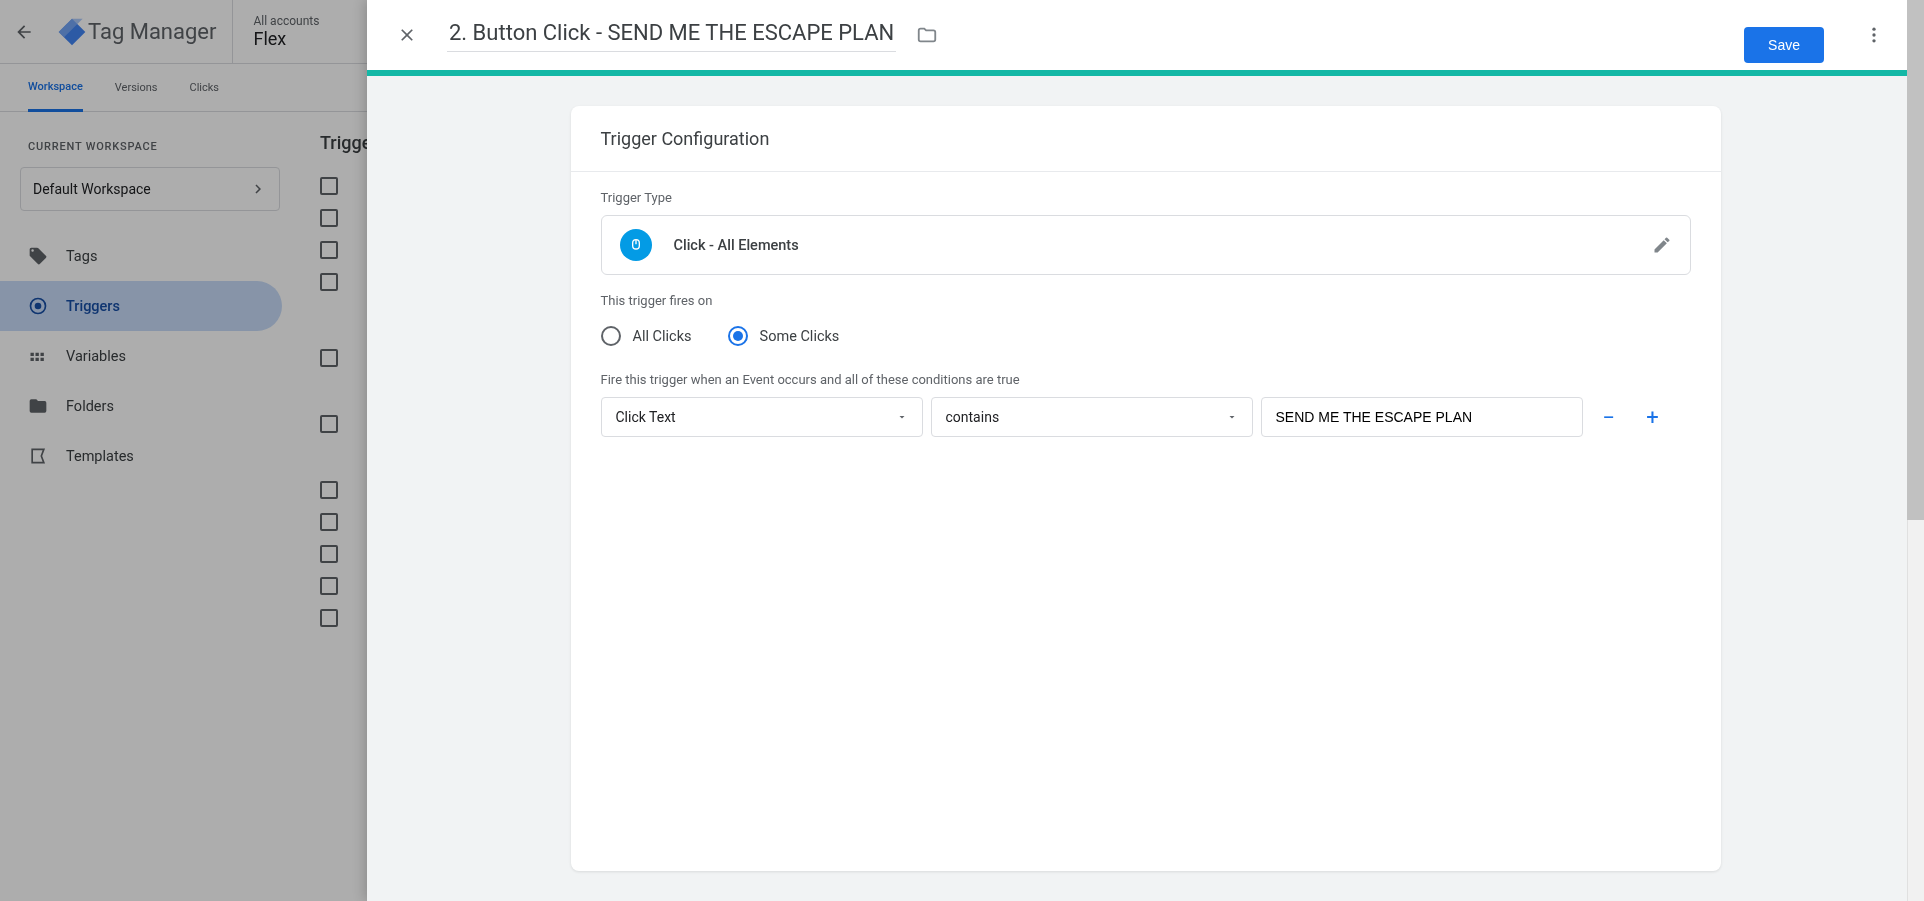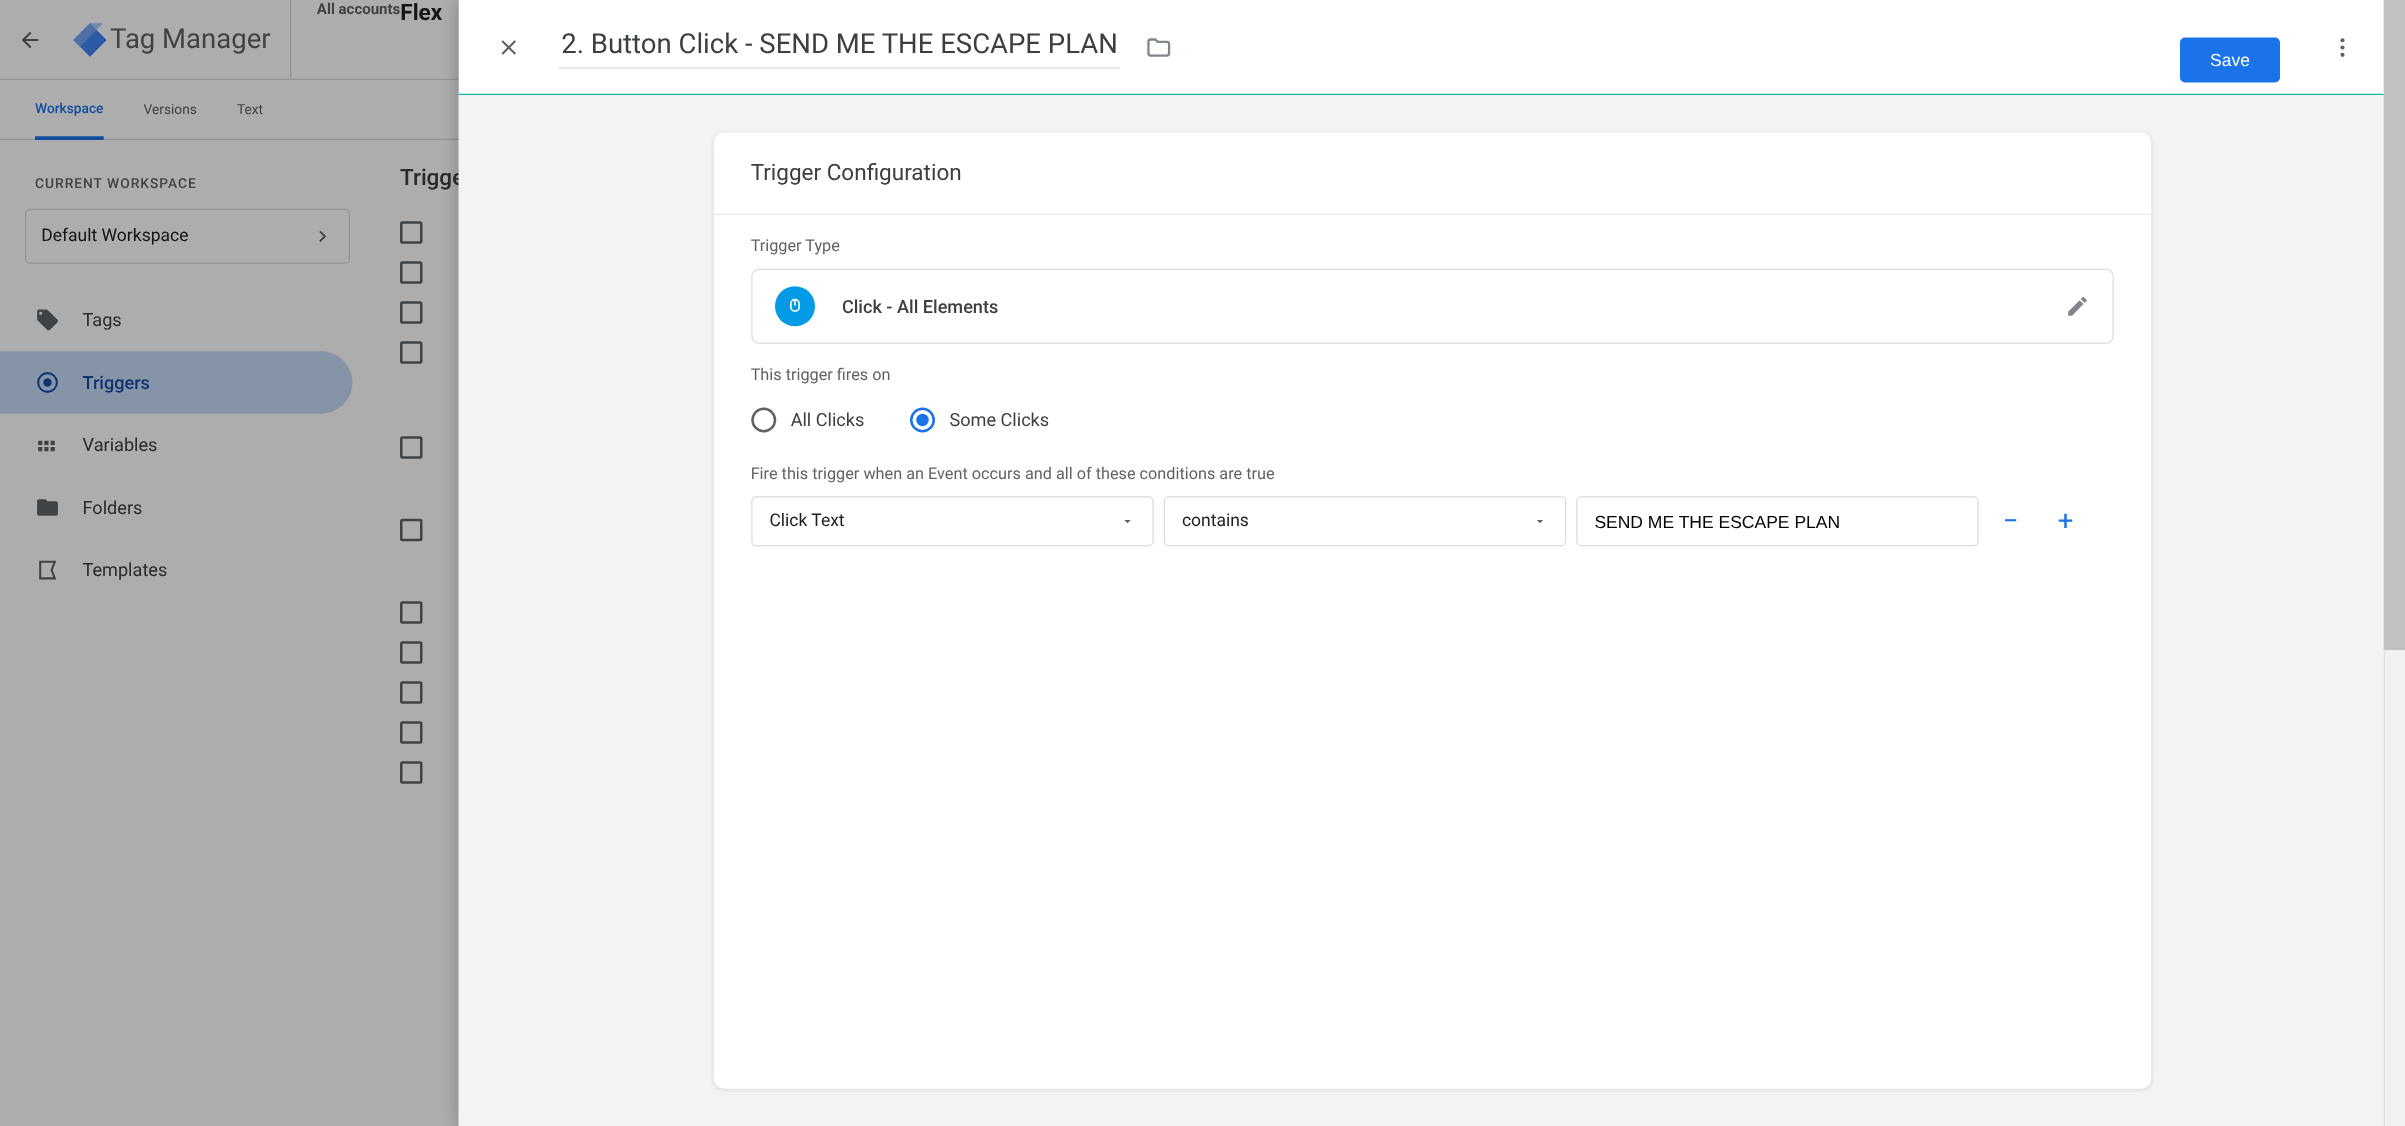--- a/index.html
+++ b/index.html
@@ -6,21 +6,21 @@
   body { font-family: Roboto, Arial, sans-serif; width: 1924px; height: 901px; overflow: hidden; background: #fff; color: #202124; font-size: 14px; position: relative; }
   
   
   .bg-layer { position: absolute; inset: 0; background: #fff; }
   .dim-overlay { position: absolute; inset: 0; background: rgba(0,0,0,0.32); pointer-events: none; z-index: 5; }
   
   .top-header { display: flex; align-items: center; height: 64px; border-bottom: 1px solid #dadce0; background: #fff; }
   .back-btn { width: 48px; height: 48px; display: flex; align-items: center; justify-content: center; color: #5f6368; }
   .logo-block { display: flex; align-items: center; padding: 0 16px 0 8px; border-right: 1px solid #dadce0; height: 64px; }
   .logo-title { font-size: 22px; color: #5f6368; }
-  .account-block { padding: 0 20px; display: flex; flex-direction: row; justify-content: center; height: 64px; font-weight: bold; }
+  .account-block { padding: 0 20px; display: flex; flex-direction: column; justify-content: center; height: 64px; }
   .account-small { font-size: 12px; color: #5f6368; }
   .account-name { font-size: 18px; color: #202124; }
   
   .tab-bar { display: flex; gap: 32px; padding: 0 28px; height: 48px; align-items: center; border-bottom: 1px solid #dadce0; background: #fff; }
   .tab { font-size: 11px; color: #5f6368; height: 48px; display: flex; align-items: center; }
   .tab.active { color: #1a73e8; border-bottom: 3px solid #1a73e8; font-weight: 500; }
   
   .body-row { display: flex; }
   .sidebar { width: 300px; padding: 20px 0; }
   .ws-label { font-size: 11px; letter-spacing: 0.8px; color: #5f6368; padding: 8px 28px; font-weight: 500; }
@@ -30,21 +30,21 @@
   .nav-icon { width: 20px; height: 20px; color: #5f6368; display: flex; align-items: center; justify-content: center; }
   .nav-item.active-nav .nav-icon { color: #174ea6; }
   
   .main-bg { flex: 1; padding: 20px 0 0 0; }
   .content-head { display: flex; align-items: center; padding: 0 0 10px 20px; font-size: 18px; color: #3c4043; font-weight: 500; }
   .checkbox-col { padding-left: 20px; }
   .chk { width: 18px; height: 18px; border: 2px solid #5f6368; border-radius: 2px; margin: 14px 0; }
   
   
   .modal { position: absolute; top: 0; right: 0; bottom: 0; left: 367px; background: #fff; box-shadow: -2px 0 12px rgba(0,0,0,0.2); z-index: 10; display: flex; flex-direction: column; }
-  .modal-header { height: 76px; display: flex; align-items: center; padding: 0 30px 0 20px; border-bottom: 1px solid #14b8a6; gap: 20px; }
+  .modal-header { height: 76px; display: flex; align-items: center; padding: 0 30px 0 20px; border-bottom: 6px solid #14b8a6; gap: 20px; }
   .close-btn { width: 40px; height: 40px; display: flex; align-items: center; justify-content: center; color: #5f6368; }
   .trigger-title { font-size: 22px; color: #3c4043; border-bottom: 1px solid #dadce0; padding: 2px 2px 6px 2px; flex: 0 1 auto; }
   .folder-icon { color: #80868b; }
   .spacer { flex: 1; }
   .save-btn { background: #1a73e8; color: #fff; border: none; border-radius: 4px; height: 36px; padding: 0 24px; font-size: 14px; font-weight: 500; margin-top: 20px; }
   .kebab { width: 40px; height: 40px; display: flex; align-items: center; justify-content: center; color: #5f6368; margin-left: 10px; }
   
   .modal-body { flex: 1; background: #f1f3f4; display: flex; justify-content: center; padding: 30px 0; overflow: auto; }
   .card { width: 1150px; background: #fff; border-radius: 8px; box-shadow: 0 1px 3px rgba(0,0,0,0.1); padding: 0 0 30px 0; }
   .card-title { font-size: 18px; padding: 22px 30px; border-bottom: 1px solid #e8eaed; color: #3c4043; }
@@ -94,21 +94,21 @@
       <span class="logo-title">Tag Manager</span>
     </div>
     <div class="account-block">
       <div class="account-small">All accounts</div>
       <div class="account-name">Flex</div>
     </div>
   </div>
   <div class="tab-bar">
     <div class="tab active">Workspace</div>
     <div class="tab">Versions</div>
-    <div class="tab">Text</div>
+    <div class="tab">Clicks</div>
   </div>
   <div class="body-row">
     <div class="sidebar">
       <div class="ws-label">CURRENT WORKSPACE</div>
       <div class="ws-select">
         <span>Default Workspace</span>
         <span class="chev">
           <svg width="18" height="18" viewBox="0 0 24 24">
               <path fill="currentColor" d="M8.59 16.59 13.17 12 8.59 7.41 10 6l6 6-6 6z"></path>
             </svg>

